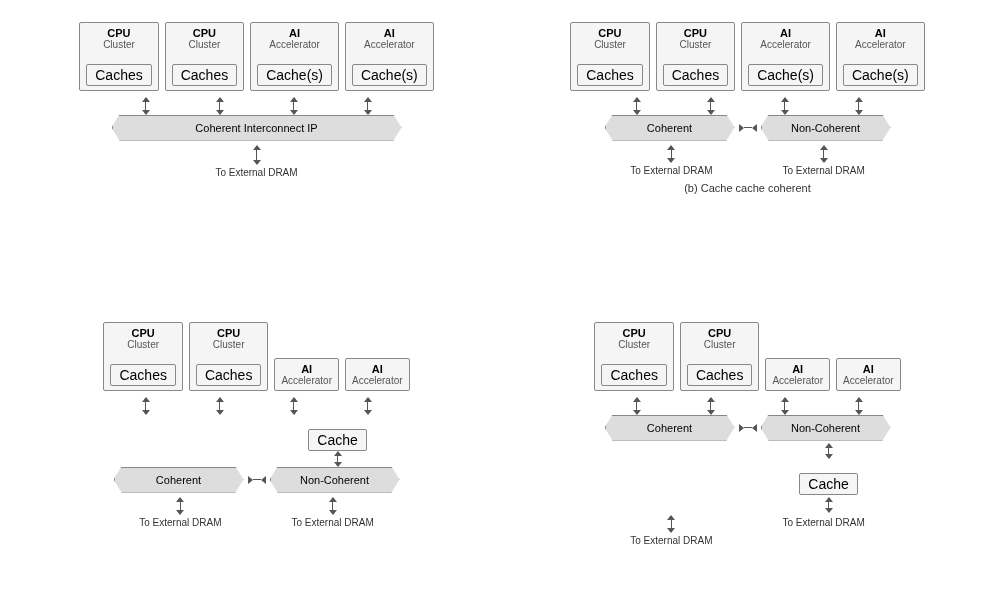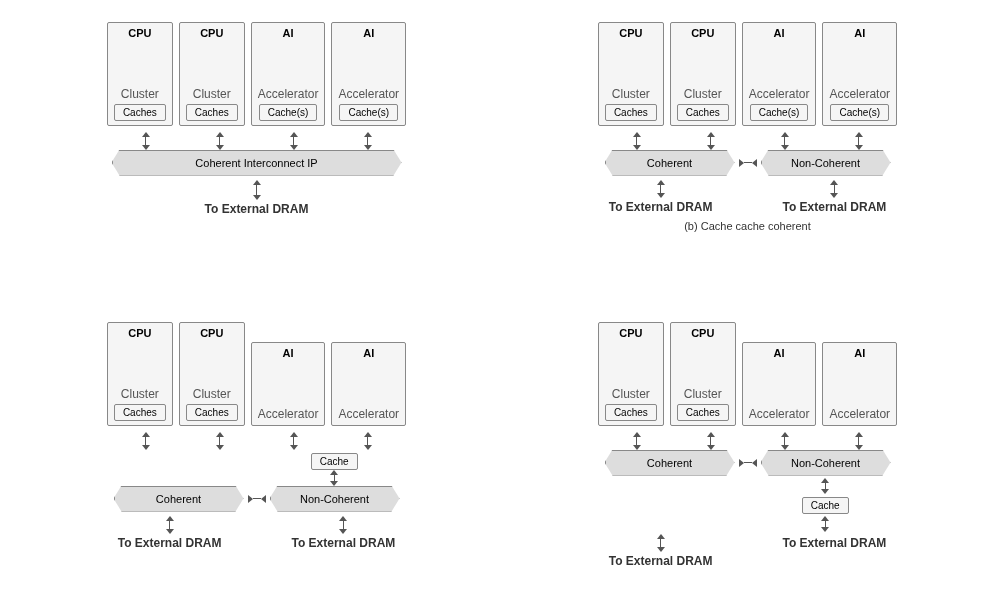--- a/index.html
+++ b/index.html
@@ -47,32 +47,31 @@
       border-radius: 2px;
       padding: 4px 6px;
       text-align: center;
       min-width: 60px;
     }
     .node-box .node-title {
       font-weight: bold;
       font-size: 11px;
     }
     .node-box .node-sub {
-      font-size: 12px;
+      font-size: 10px;
       color: #555;
-      margin-top: 48px;
     }
     .cache-box {
       border: 1.5px solid #888;
       background: #f5f5f5;
       border-radius: 2px;
       padding: 2px 8px;
-      font-size: 10px;
-      text-align: center;
-      margin-top: 3px;
+      font-size: 14px;
+      text-align: center;
+      margin-top: 14px;
       display: inline-block;
     }
     
     .interconnect-banner {
       background: #ddd;
       border: 1.5px solid #888;
       clip-path: polygon(8px 0%, calc(100% - 8px) 0%, 100% 50%, calc(100% - 8px) 100%, 8px 100%, 0% 50%);
       padding: 6px 20px;
       font-size: 11px;
       text-align: center;
@@ -90,24 +89,23 @@
     .non-coherent-banner {
       background: #ddd;
       border: 1.5px solid #888;
       clip-path: polygon(8px 0%, calc(100% - 8px) 0%, 100% 50%, calc(100% - 8px) 100%, 8px 100%, 0% 50%);
       padding: 6px 10px;
       font-size: 11px;
       text-align: center;
       white-space: nowrap;
     }
     .to-dram {
-      font-size: 12px;
+      font-size: 10px;
       color: #333;
       text-align: center;
-      font-weight: bold;
     }
     .dram-col {
       display: flex;
       flex-direction: column;
       align-items: center;
     }
     .vert-line {
       width: 0px;
       border-left: 1.5px solid #555;
       height: 10px;

